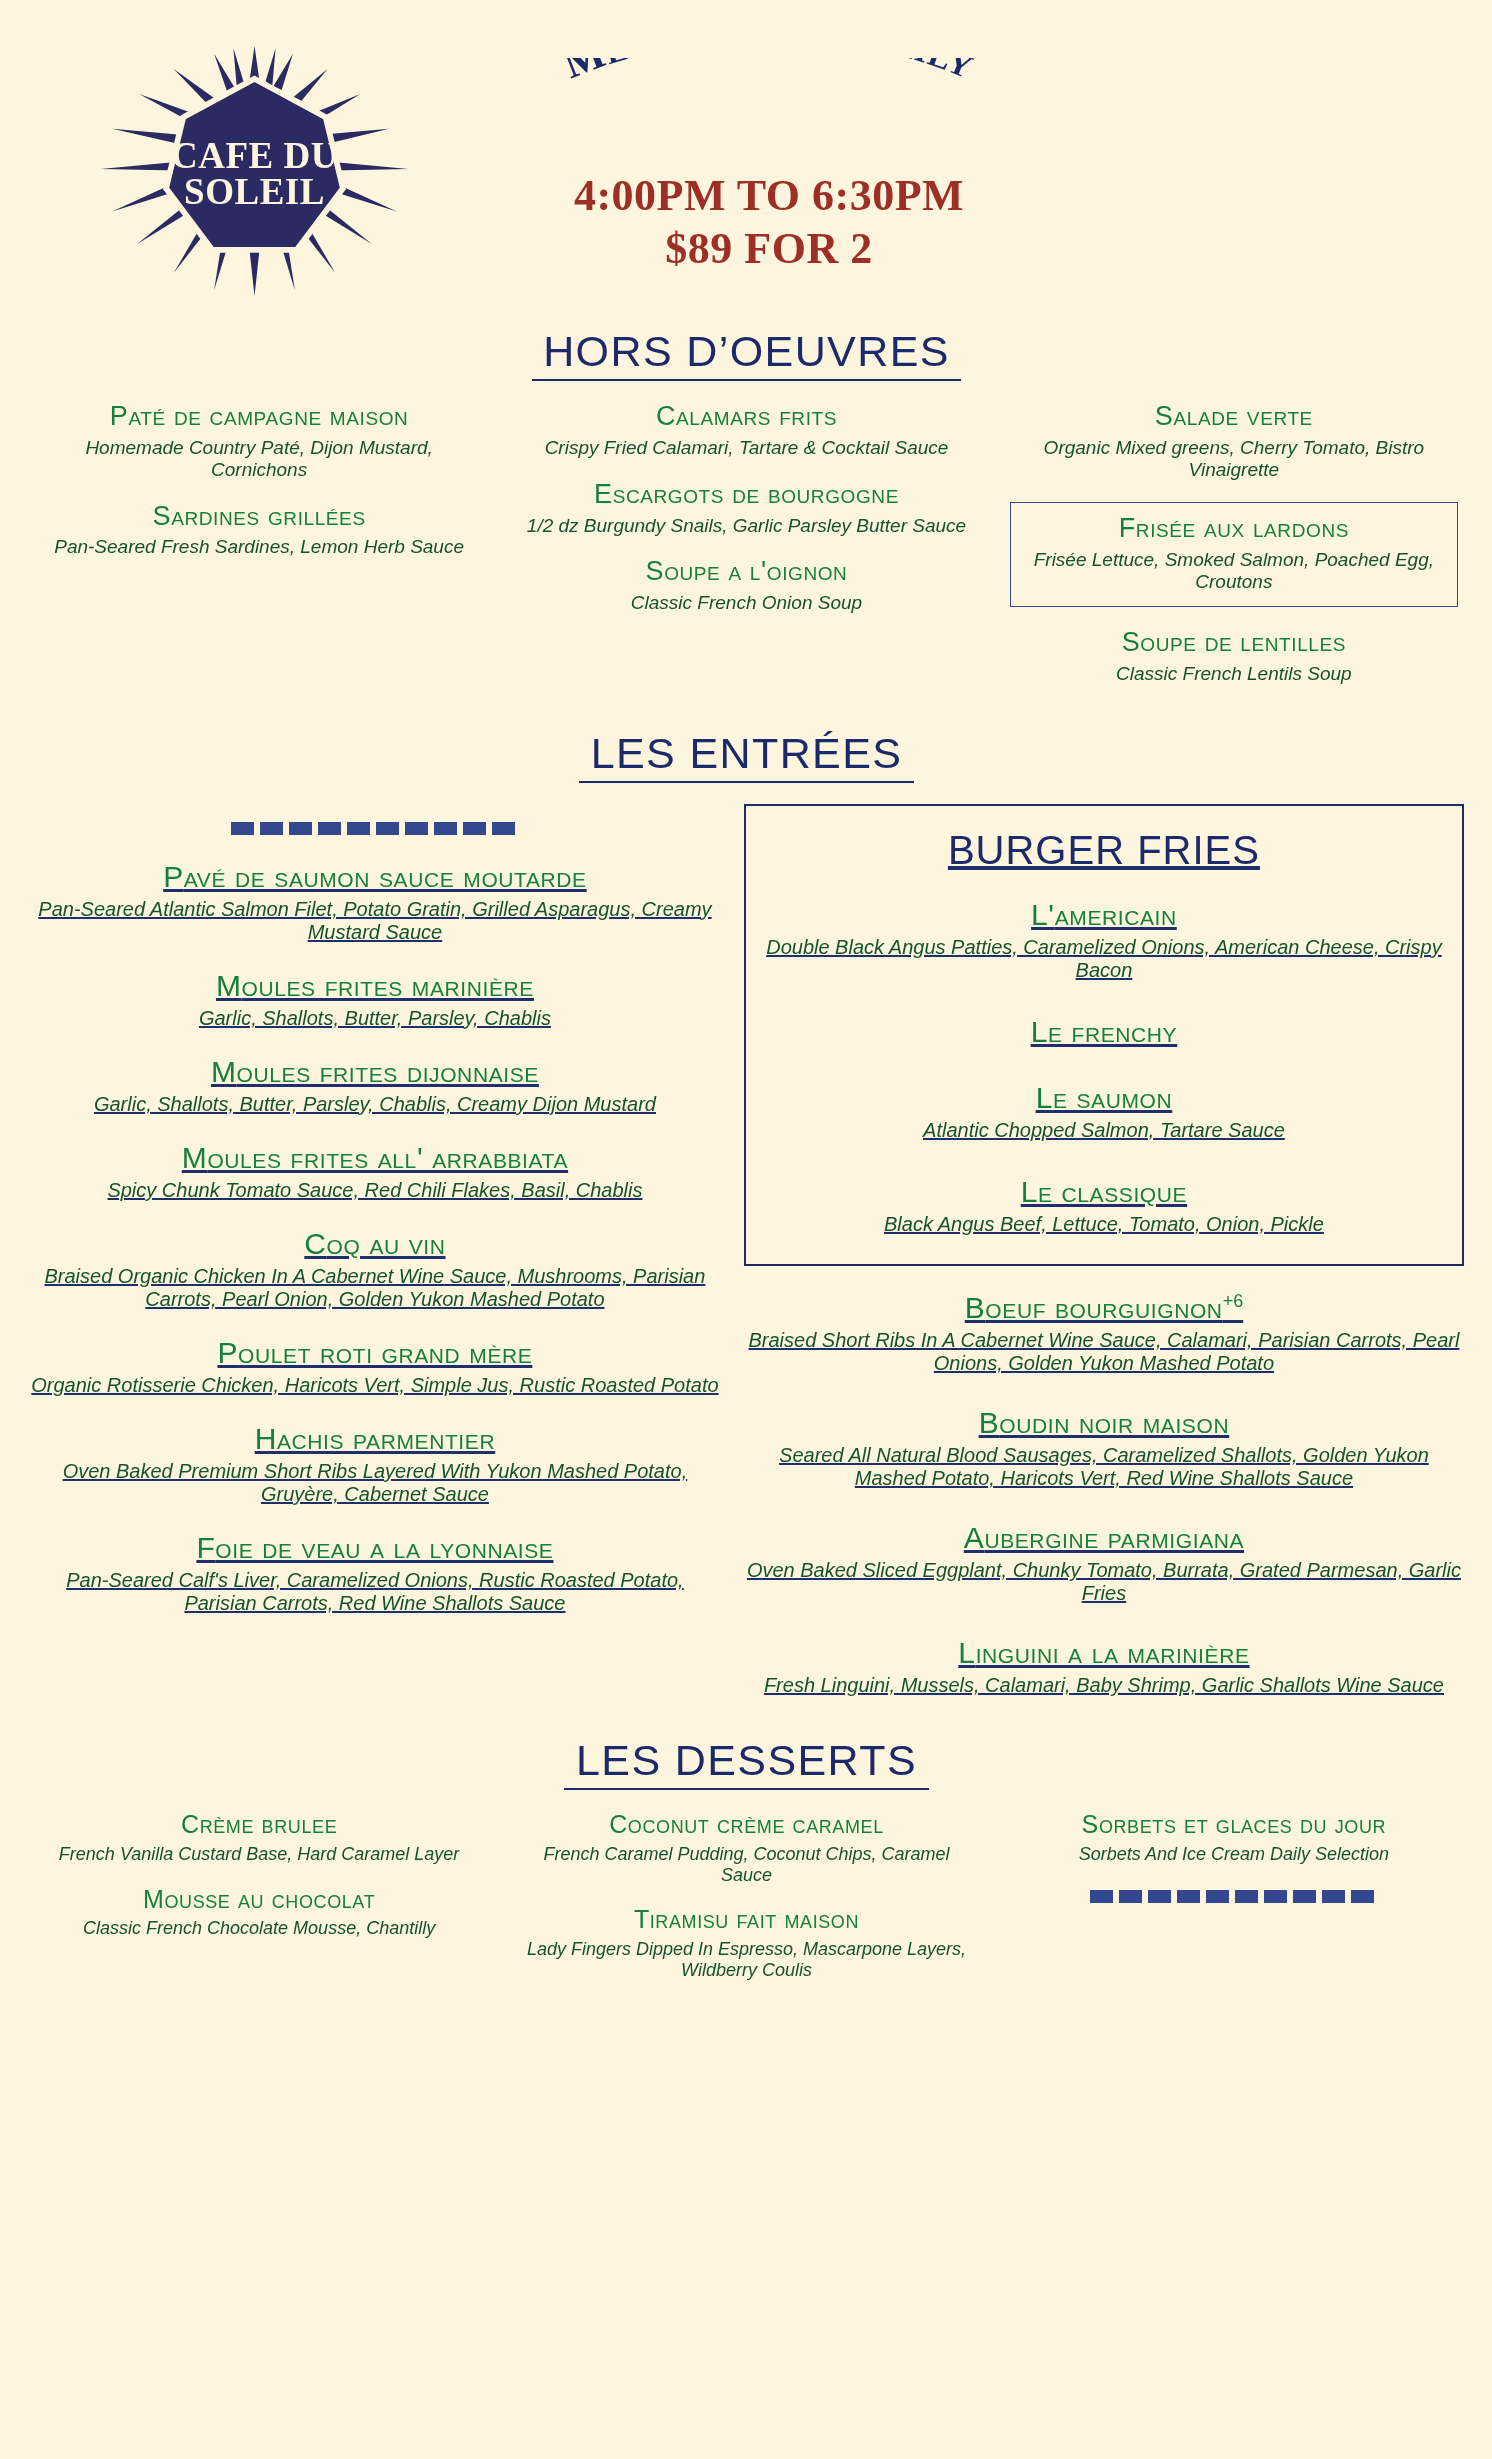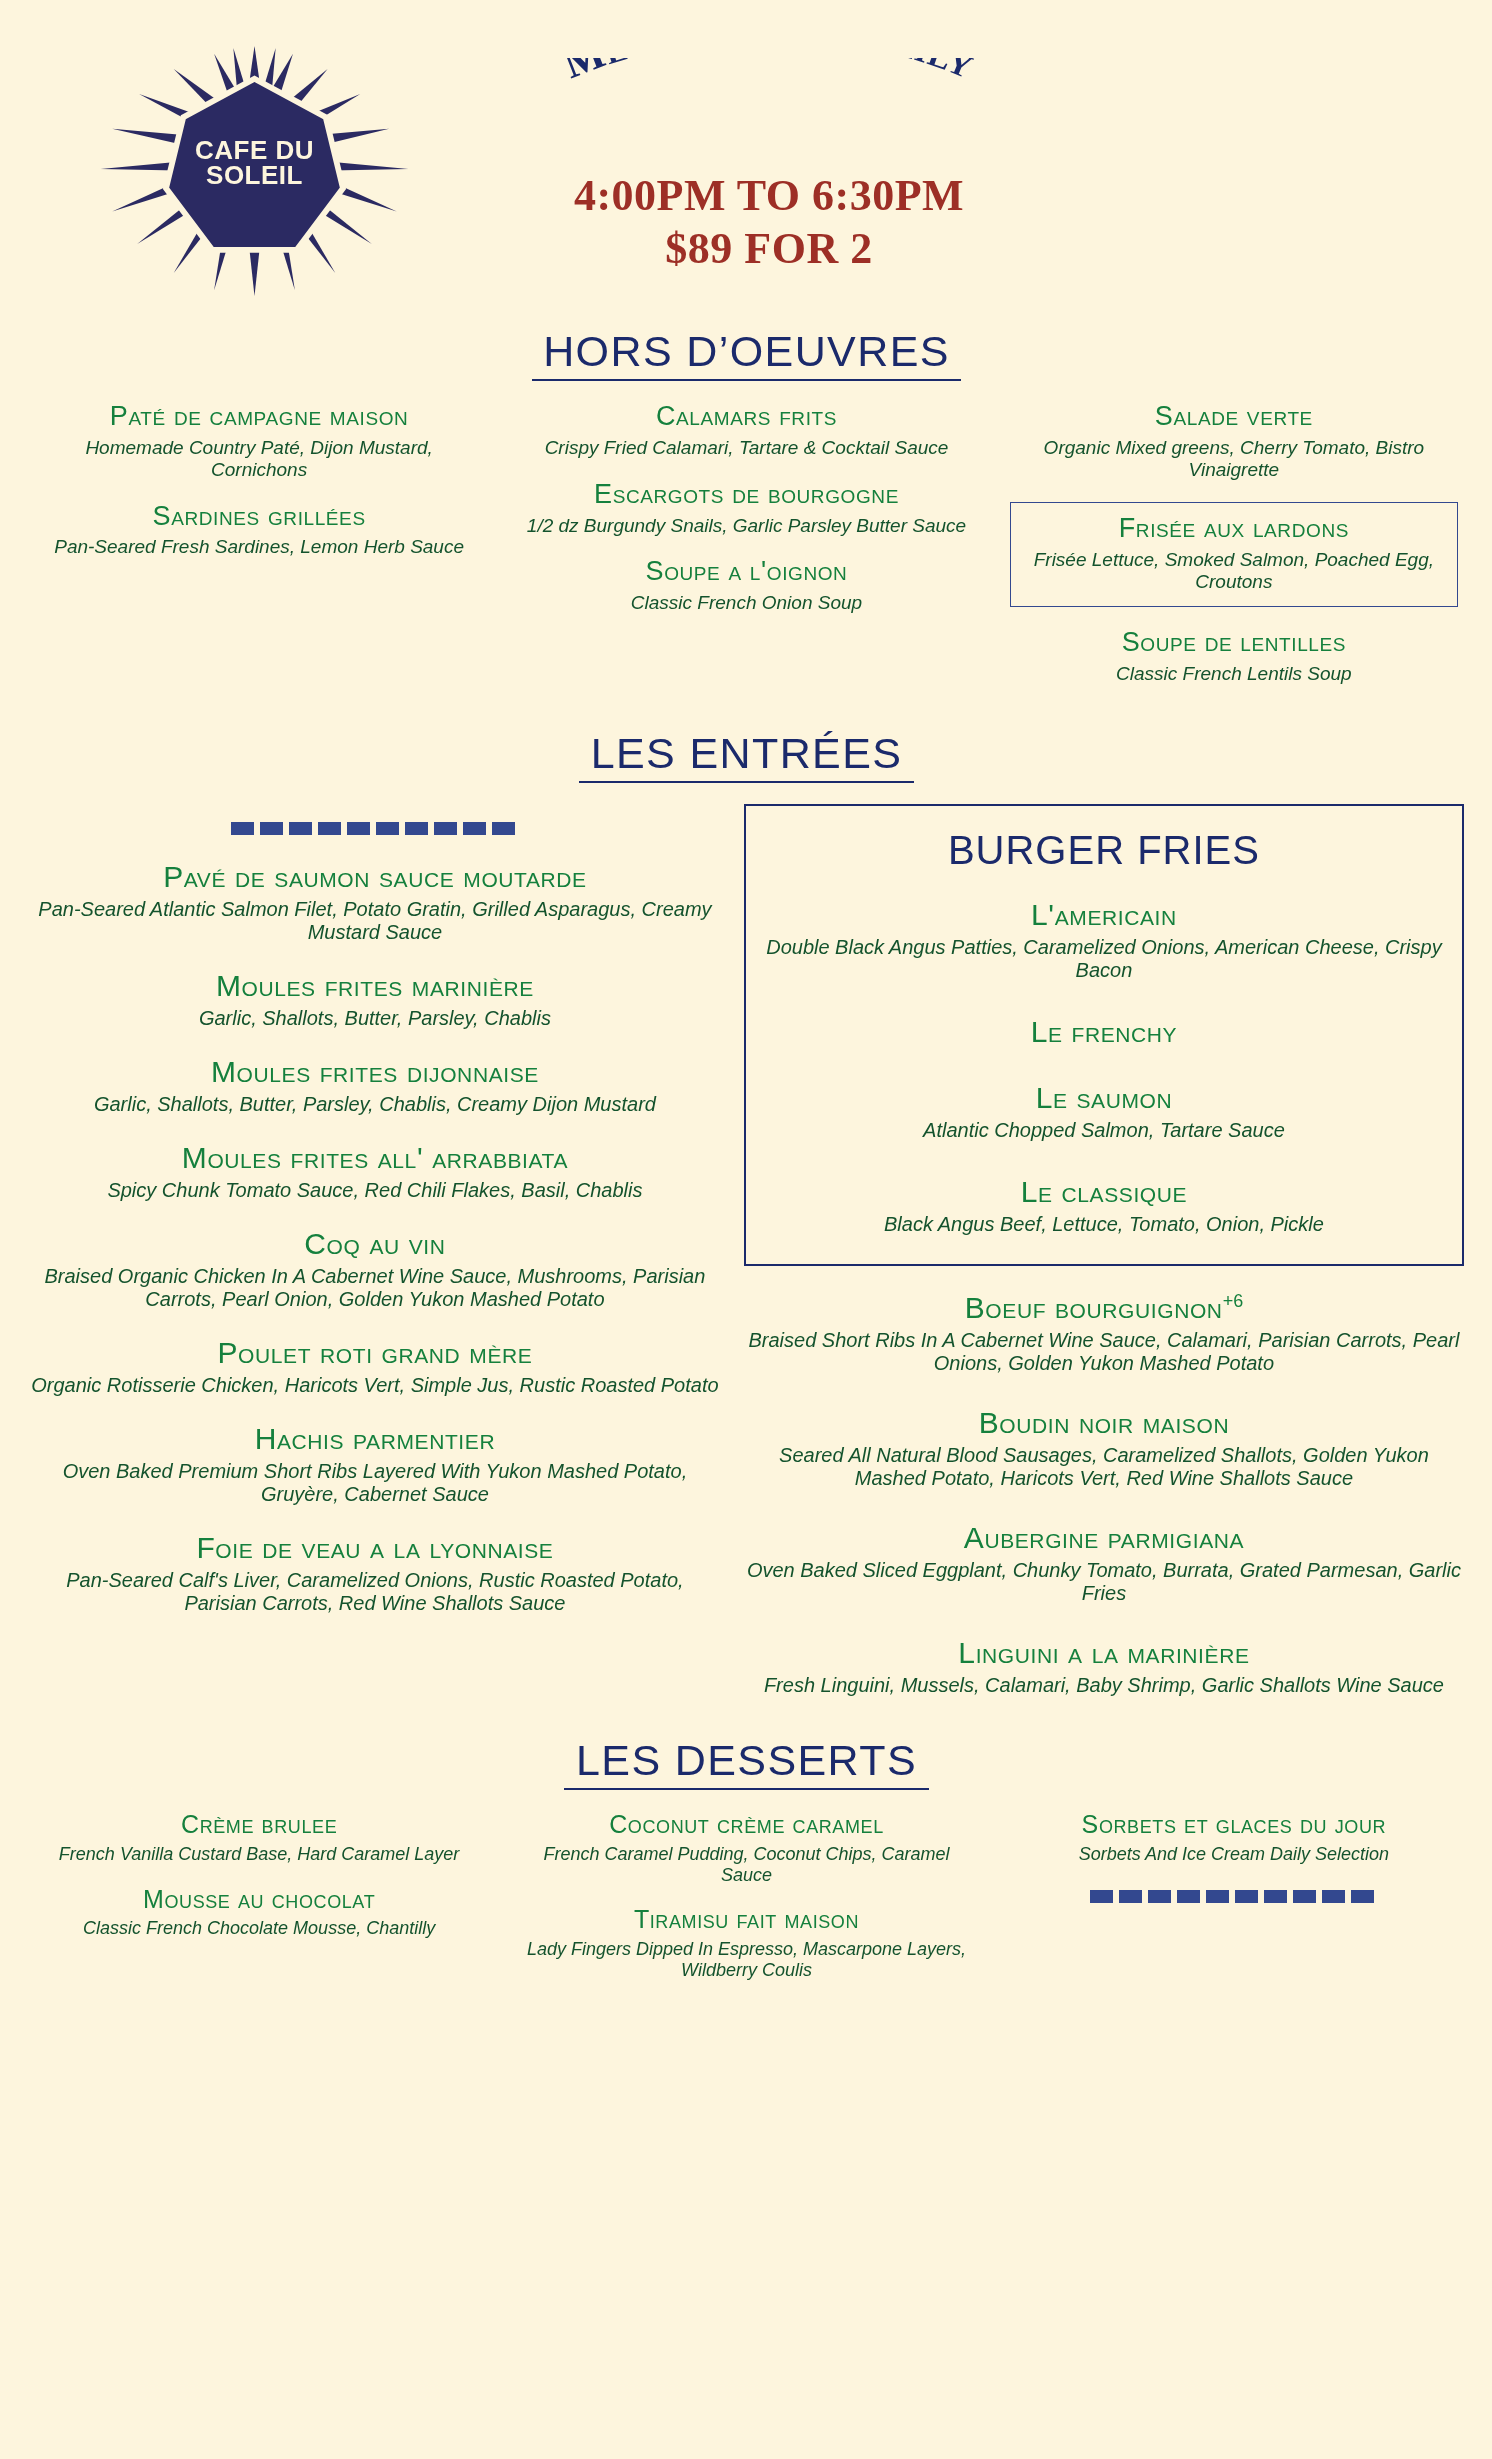--- a/index.html
+++ b/index.html
@@ -40,23 +40,23 @@
     width: 327px;
     height: 250px;
   }
   .logo-text {
     position: absolute;
     left: 0;
     top: 92px;
     width: 327px;
     text-align: center;
     color: #fdf5dd;
-    font-family: Liberation Sans, sans-serif;
+    font-family: Liberation Serif, serif;
     font-weight: bold;
-    font-size: 26px;
+    font-size: 37px;
     line-height: 0.98;
     letter-spacing: 0.5px;
     z-index: 4;
     pointer-events: none;
   }
 
   .title-block {
     position: absolute;
     left: 423px;
     top: 58px;
@@ -157,20 +157,21 @@
     margin-bottom: 21px;
   }
   .boxed .item { margin-bottom: 0; }
 
   
   .entrees {
     display: flex;
     padding: 0 29px;
     box-sizing: border-box;
     gap: 23px;
+    text-decoration: underline;
   }
   .entrees .col-left { width: 49%; }
   .entrees .col-right { width: 51%; }
 
   .item-lg .item-name { font-size: 30px; }
   .item-lg .item-desc { font-size: 20px; }
 
   .divider {
     height: 13.4px;
     margin: 17.3px auto 25px auto;

